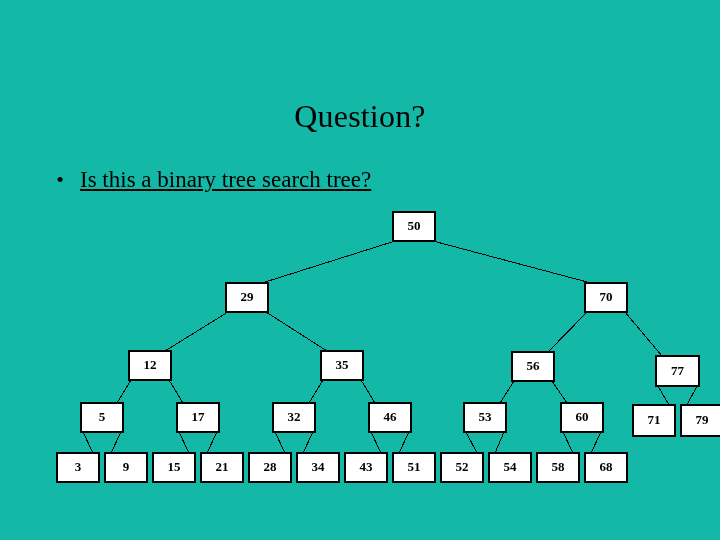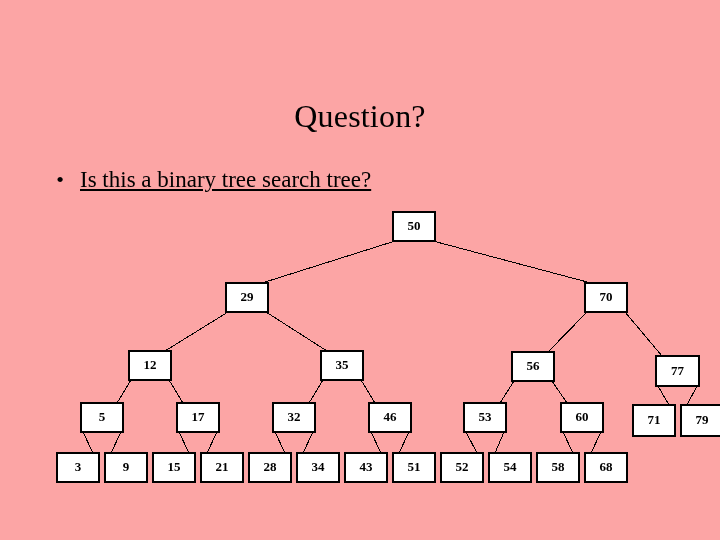--- a/index.html
+++ b/index.html
@@ -15,21 +15,21 @@
     font-family: "Liberation Serif", "DejaVu Serif", serif;
     color: #000000;
     position: relative;
   }
   #slide {
     position: absolute;
     left: 0;
     top: 0;
     width: 720px;
     height: 540px;
-    background: #fca5a5;
+    background: #14b8a6;
   }
   #slide-title {
     position: absolute;
     left: 0;
     top: 76px;
     width: 720px;
     text-align: center;
     font-size: 32px;
     line-height: 38px;
     font-weight: normal;

